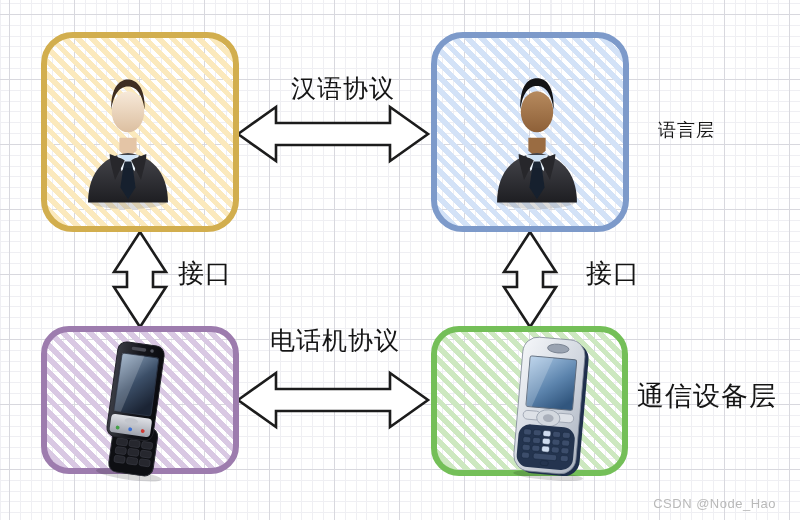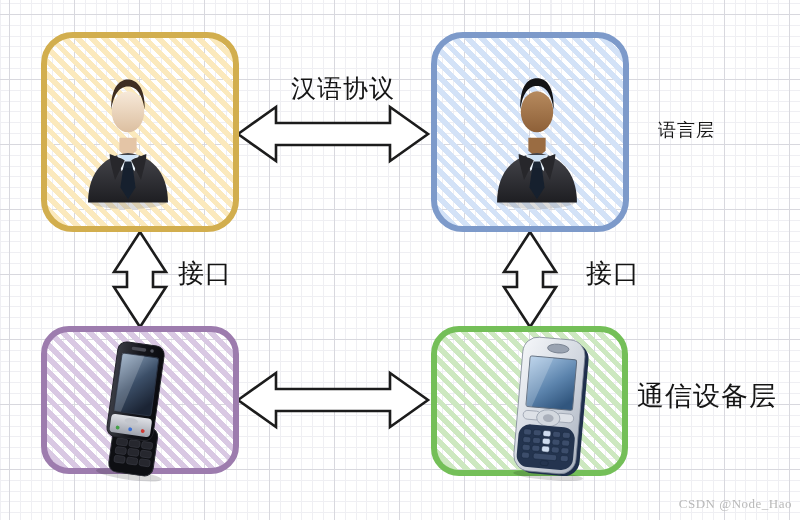--- a/index.html
+++ b/index.html
@@ -1,18 +1,18 @@
 <!DOCTYPE html>
 <html><head>
 <meta charset="utf-8">
 <style>
   html,body{margin:0;padding:0;background:#ffffff;}
   .canvas{
     position:relative;width:800px;height:520px;overflow:hidden;
-    font-family:Liberation Serif, serif;
+    font-family:Liberation Sans, sans-serif;
     background-color:#ffffff;
     background-image:
       repeating-linear-gradient(to right,#d8d8de 0 1px,transparent 1px 65px),
       repeating-linear-gradient(to bottom,#d8d8de 0 1px,transparent 1px 65px),
       repeating-linear-gradient(to right,#efeff3 0 1px,transparent 1px 10.83px),
       repeating-linear-gradient(to bottom,#efeff3 0 1px,transparent 1px 10.83px);
     background-position:9px 14px,9px 14px,9px 14px,9px 14px;
   }
   .node{position:absolute;box-sizing:border-box;border-radius:32px;}
   .node svg{position:absolute;}
@@ -27,21 +27,21 @@
   .arrows{position:absolute;left:0;top:0;}
   .arrows polygon{fill:#ffffff;stroke:#1c1c1c;stroke-width:2.6;stroke-linejoin:miter;}
   .lbl{position:absolute;color:#151515;font-size:25px;white-space:nowrap;letter-spacing:1px;}
   .lbl.center{text-align:center;}
   .l-top-protocol{left:258px;top:72px;width:170px;}
   .l-bottom-protocol{left:241px;top:324px;width:188px;}
   .l-if-left{left:178px;top:256px;font-size:26px;}
   .l-if-right{left:586px;top:256px;font-size:26px;}
   .l-layer-top{left:658px;top:118px;font-size:18px;}
   .l-layer-bottom{left:637px;top:378px;font-size:27px;}
-  .watermark{position:absolute;right:8px;top:496px;font-size:13px;color:#b9b9b9;letter-spacing:.5px;text-align:right;}
+  .watermark{position:absolute;right:24px;top:496px;font-size:13px;color:#b9b9b9;letter-spacing:.5px;text-align:right;}
 </style>
 </head>
 <body>
 
 <div class="canvas">
 
   <svg class="arrows" width="800" height="520">
     <polygon points="238,134 276,107 276,123 390,123 390,107 428,134 390,161 390,145 276,145 276,161"></polygon>
     <polygon points="238,400 276,373 276,389 390,389 390,373 428,400 390,427 390,411 276,411 276,427"></polygon>
     <polygon points="140,232 166,272 153,272 153,287 166,287 140,327 114,287 127,287 127,272 114,272"></polygon>
@@ -197,19 +197,20 @@
             <rect x="49" y="115" width="8" height="6" rx="2"></rect>
             <rect x="41" y="123" width="24" height="6" rx="2" fill="#3c4d6b"></rect>
             <rect x="49" y="130" width="8" height="5" rx="2" fill="#24344f"></rect>
           </g>
         </g>
       </g>
     </svg>
   </div>
 
   <div class="lbl center l-top-protocol">汉语协议</div>
+  <div class="lbl center l-bottom-protocol">电话机协议</div>
   <div class="lbl l-if-left">接口</div>
   <div class="lbl l-if-right">接口</div>
   <div class="lbl l-layer-top">语言层</div>
   <div class="lbl l-layer-bottom">通信设备层</div>
 
   <div class="watermark">CSDN @Node_Hao</div>
 </div>
 
 </body></html>

